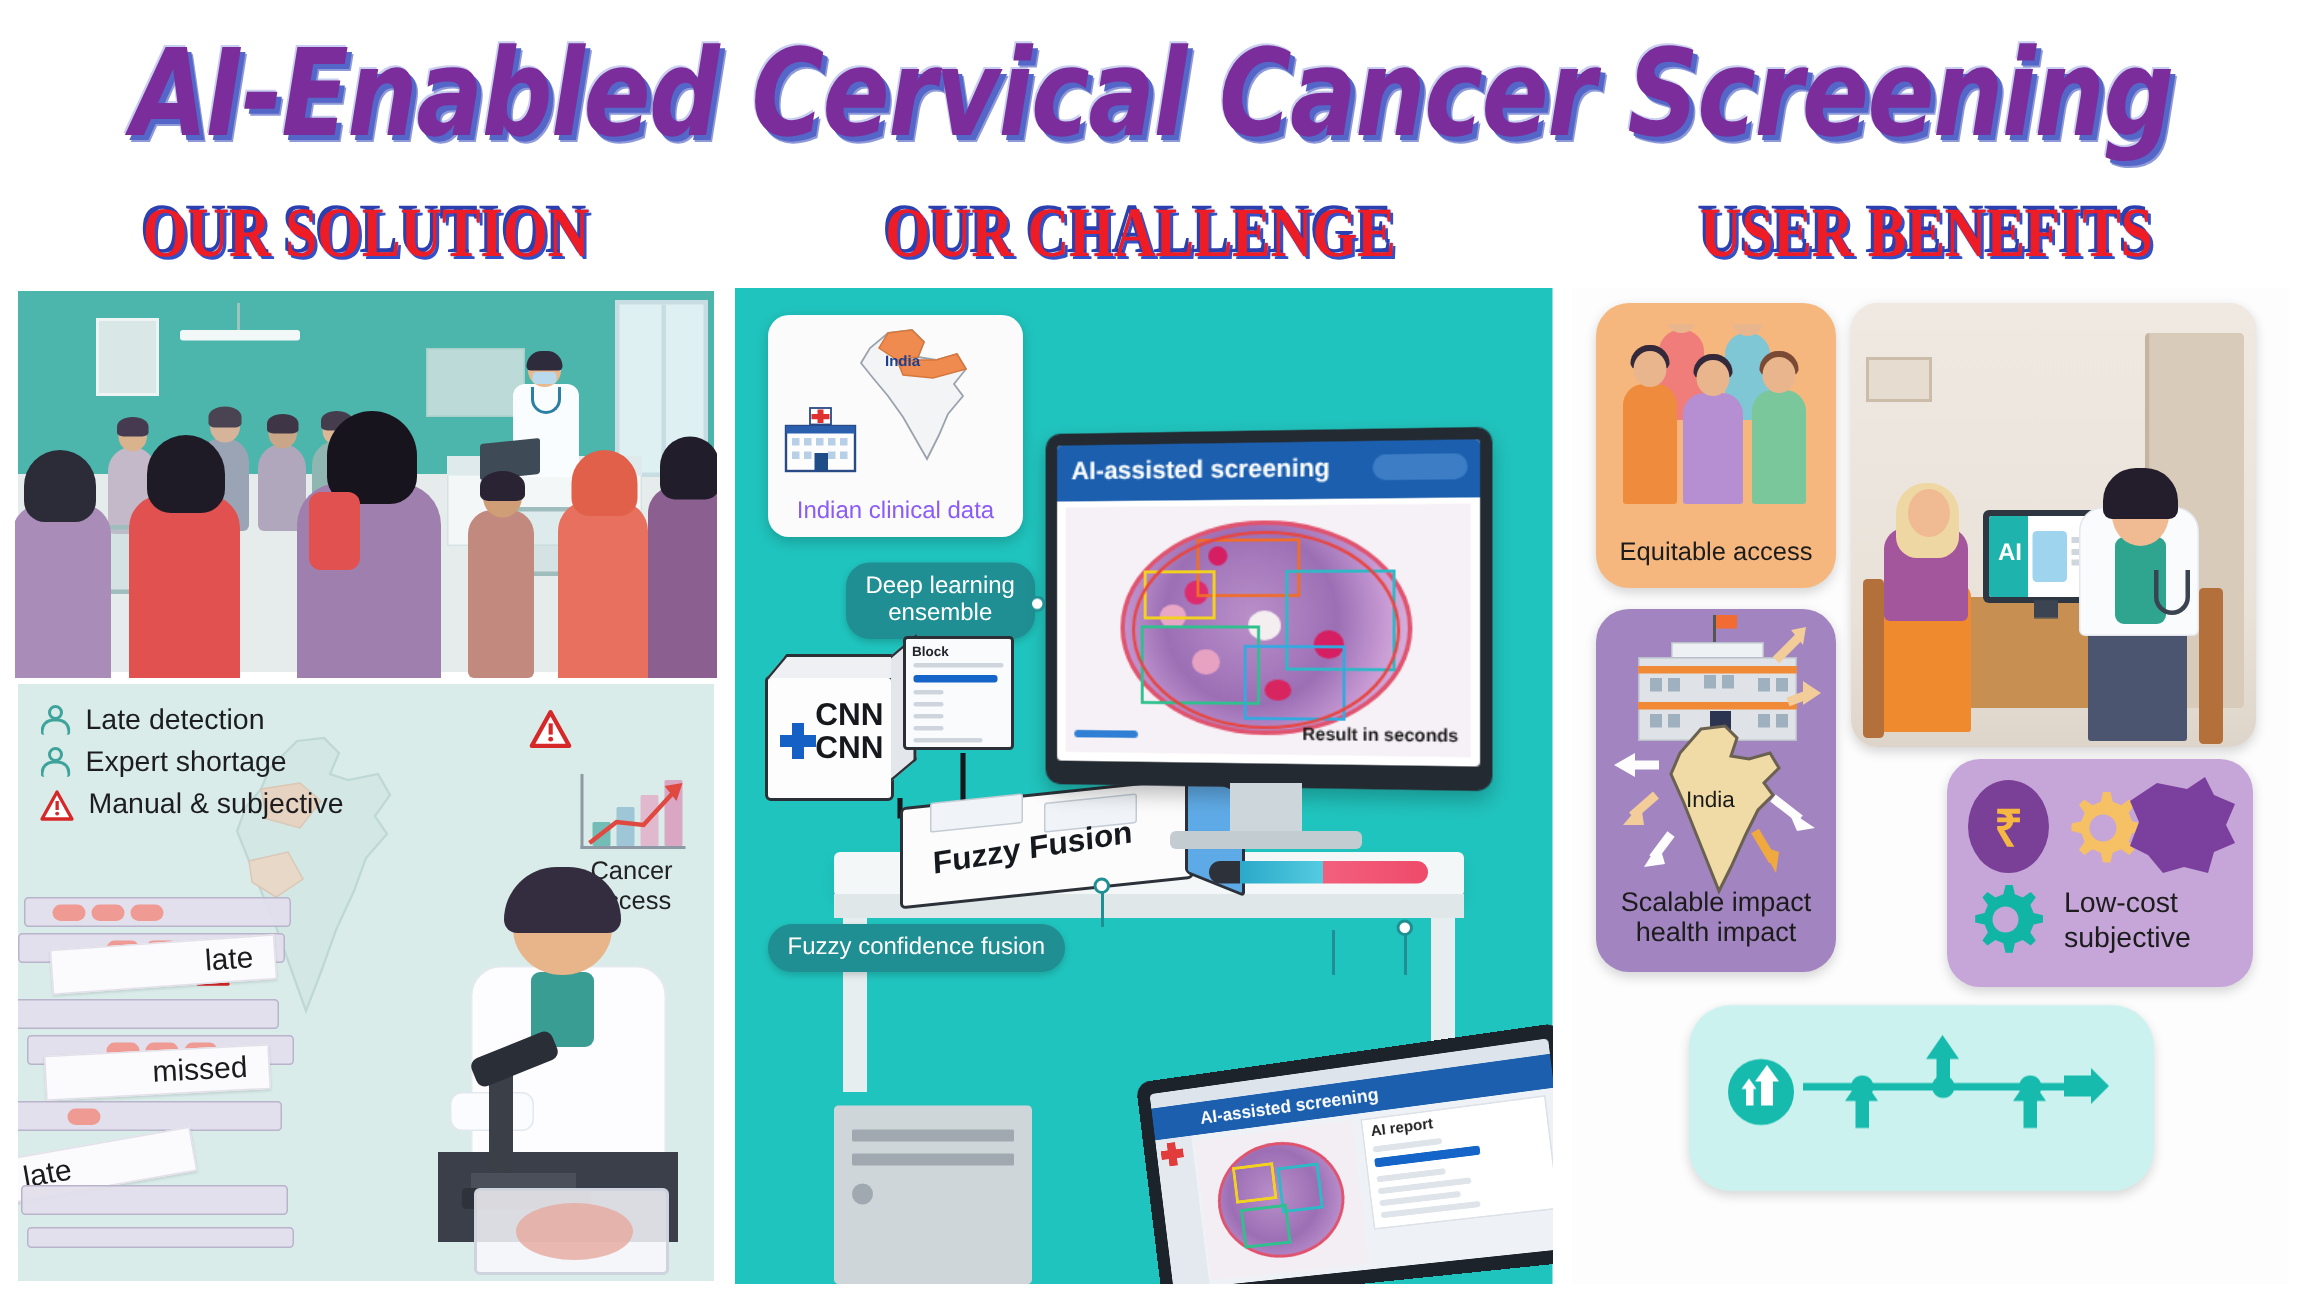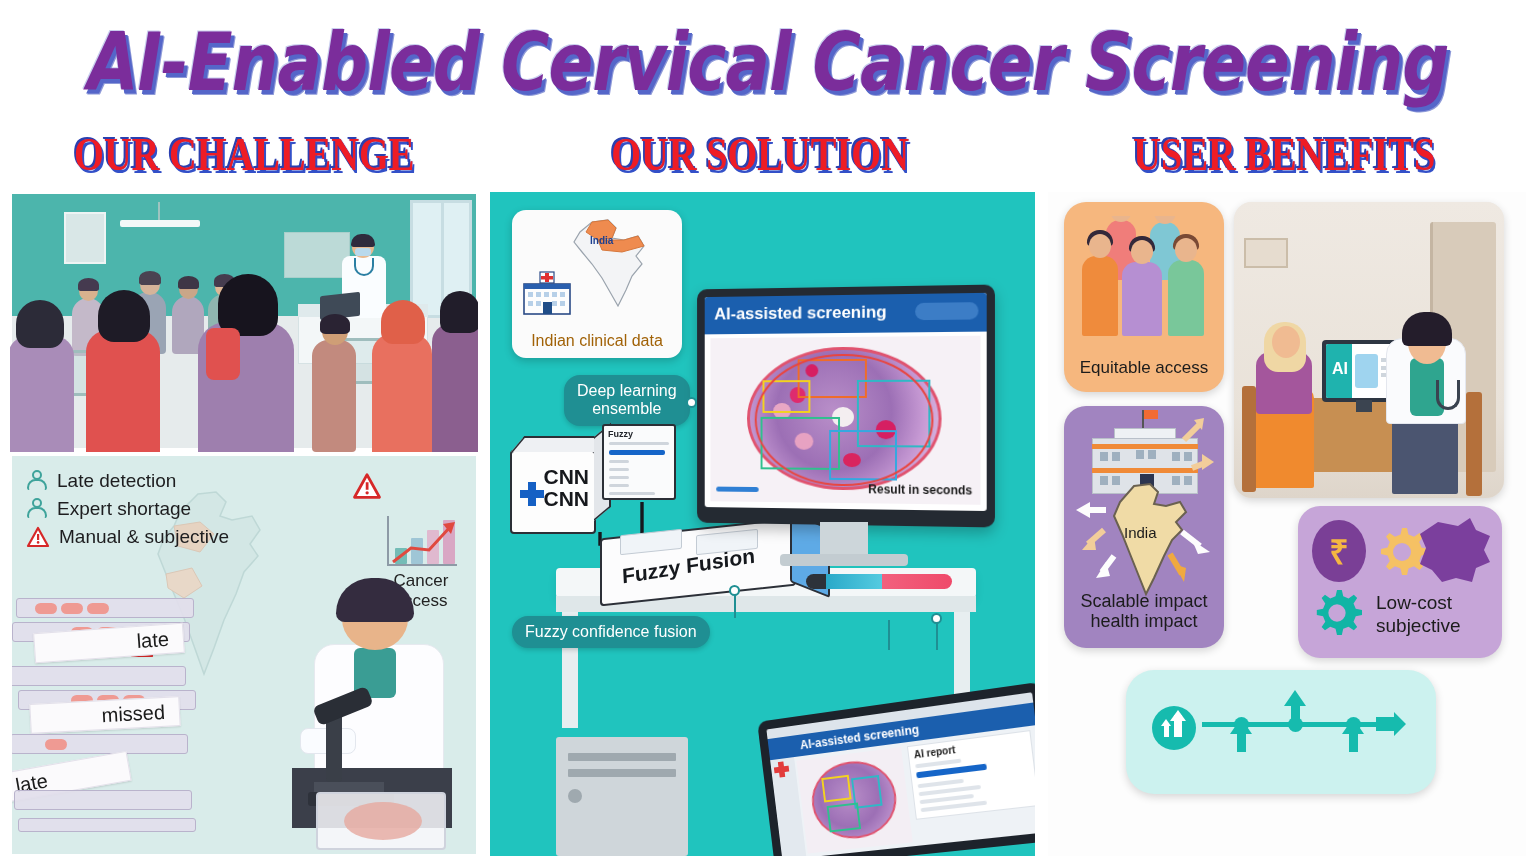--- a/index.html
+++ b/index.html
@@ -106,21 +106,21 @@
   .m-stage{position:absolute; left:22px; bottom:36px; width:70px;height:10px;background:#4a4f5a;}
   .m-arm2{position:absolute; left:34px; bottom:46px; width:16px;height:70px;background:#3a3f48;border-radius:4px;}
   .m-eye {position:absolute; left:22px; bottom:112px; width:58px;height:20px;background:#2a2e36;border-radius:6px; transform:rotate(-22deg);}
   .dish { position:absolute; right:30px; bottom:4px; width:130px; height:58px; border:2px solid #cfd3dd;
           border-radius:4px; background:rgba(248,248,252,.85);}
   .dish:after{content:"";position:absolute; left:26px; top:8px; width:78px;height:38px;border-radius:50%;background:#e6a99f;opacity:.8;}
 
   
   .card-data { position:absolute; left:22px; top:18px; width:170px; height:148px;
                background:#fbfbfb; border-radius:14px; box-shadow:0 3px 9px rgba(0,0,0,.2);}
-  .card-data .lbl{position:absolute; bottom:8px; width:100%; text-align:center; font-size:16px; color:#a16207;}
+  .card-data .lbl{position:absolute; bottom:8px; width:100%; text-align:center; font-size:16px; color:#8b5cf6;}
   .india-sm { position:absolute; left:34px; top:8px; width:116px; height:98px;}
   .hosp { position:absolute; left:8px; top:60px; width:54px; height:46px;}
   .pill { position:absolute; background:#1f8f93; color:#fff; border-radius:16px;
           padding:7px 13px; font-size:16px; line-height:1.15; text-align:center;
           box-shadow:0 2px 5px rgba(0,0,0,.18);}
   .pill-dl { left:74px; top:183px; }
   .pill-ff { left:22px; top:424px; font-size:16px;}
   .pill-rt { left:388px; top:459px; background:#1b8c90; }
   .dot { position:absolute; width:11px; height:11px; border-radius:50%; background:#fff; border:2px solid #1f8f93;}
   .lead { position:absolute; background:#1f8f93; height:2px;}
@@ -226,24 +226,24 @@
 </style>
 </head>
 <body>
 
 <div class="title-bar">
   <div class="main-title">AI-Enabled Cervical Cancer Screening</div>
 </div>
 
 <div class="headers-row">
   <div class="hdr-cell">
-    <div class="sec-header">OUR CHALLENGE</div>
+    <div class="sec-header">OUR SOLUTION</div>
   </div>
   <div class="hdr-cell">
-    <div class="sec-header">OUR SOLUTION</div>
+    <div class="sec-header">OUR CHALLENGE</div>
   </div>
   <div class="hdr-cell">
     <div class="sec-header">USER BENEFITS</div>
   </div>
 </div>
 
 <div class="panels">
 
   <div class="panel p-challenge">
 
@@ -480,21 +480,21 @@
       <div class="top"></div>
         <div class="side"></div>
       <div class="plus"></div>
       <div class="cnn-txt">
         <div>CNN</div>
         <div>CNN</div>
       </div>
     </div>
 
     <div class="block-card">
-      <span class="bt">Fuzzy</span>
+      <span class="bt">Block</span>
       <span class="bar" style="top:16px;width:60px;"></span>
       <span class="bar barb" style="top:24px;width:56px;"></span>
       <span class="bar" style="top:34px;width:20px;"></span>
       <span class="bar" style="top:42px;width:20px;"></span>
       <span class="bar" style="top:50px;width:20px;"></span>
       <span class="bar" style="top:58px;width:20px;"></span>
       <span class="bar" style="top:66px;width:46px;"></span>
     </div>
 
     <svg style="position:absolute;left:96px;top:300px;width:150px;height:60px;">

